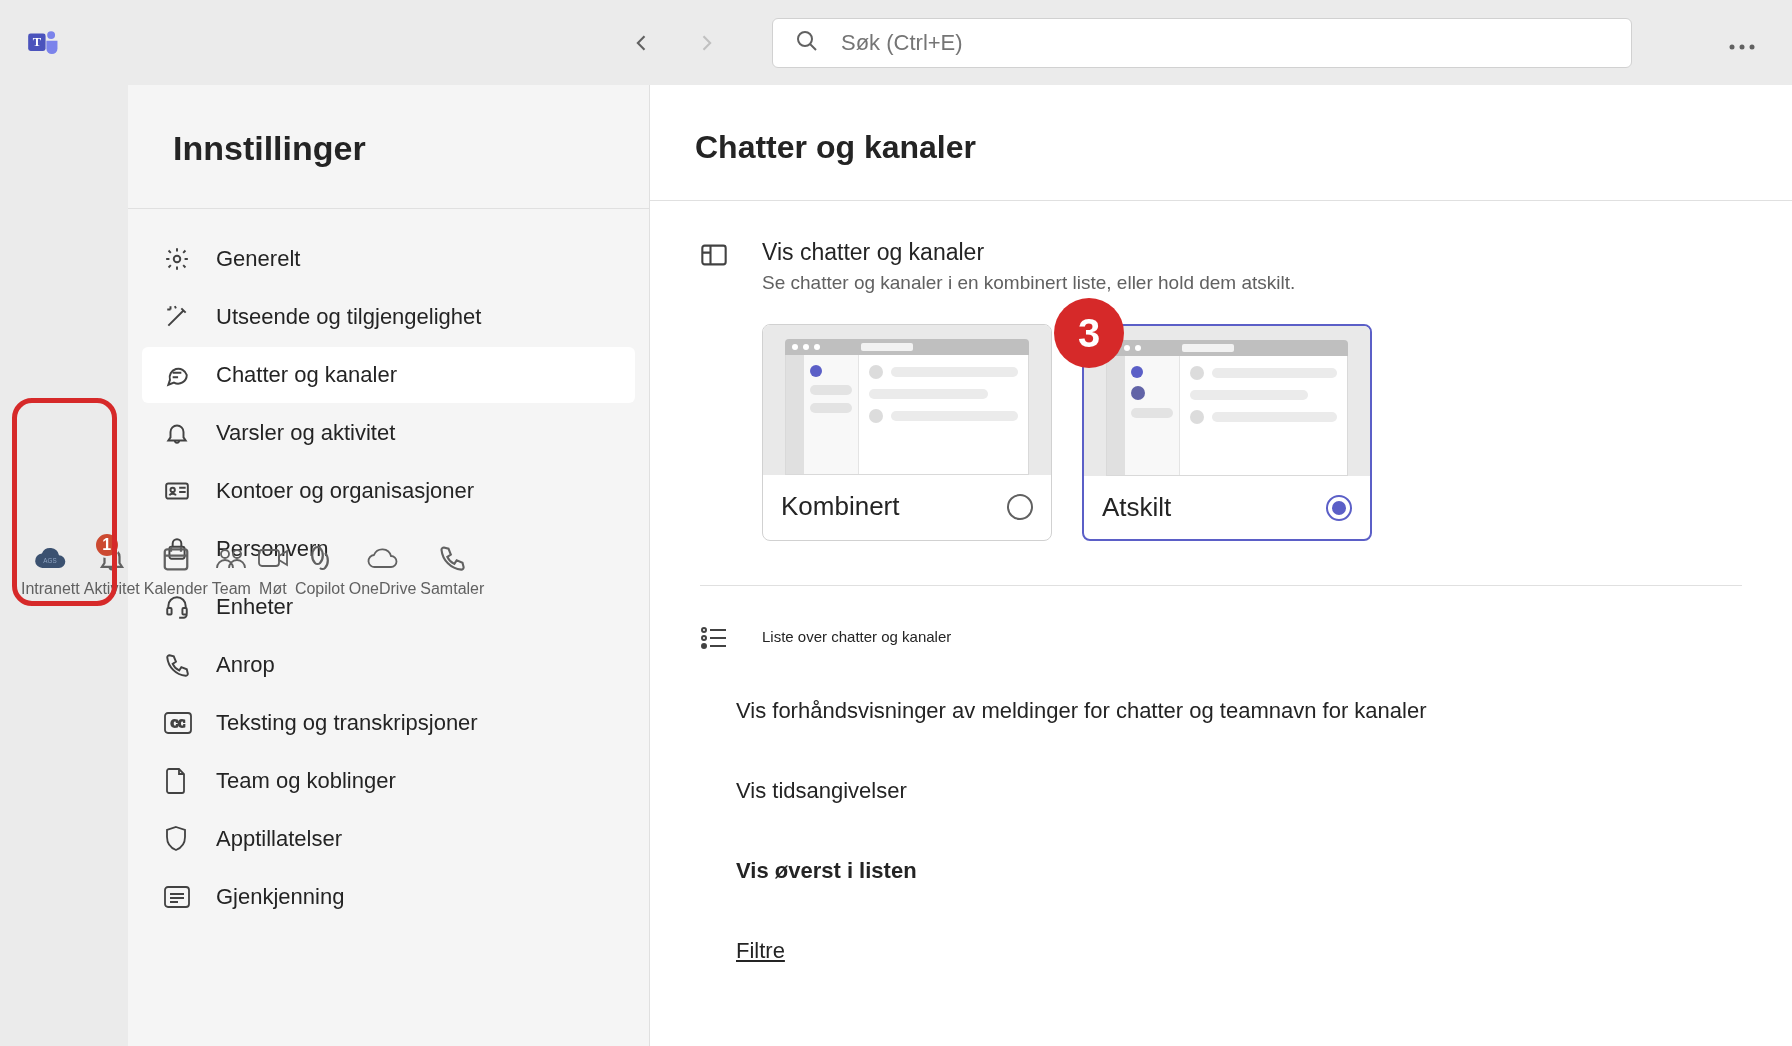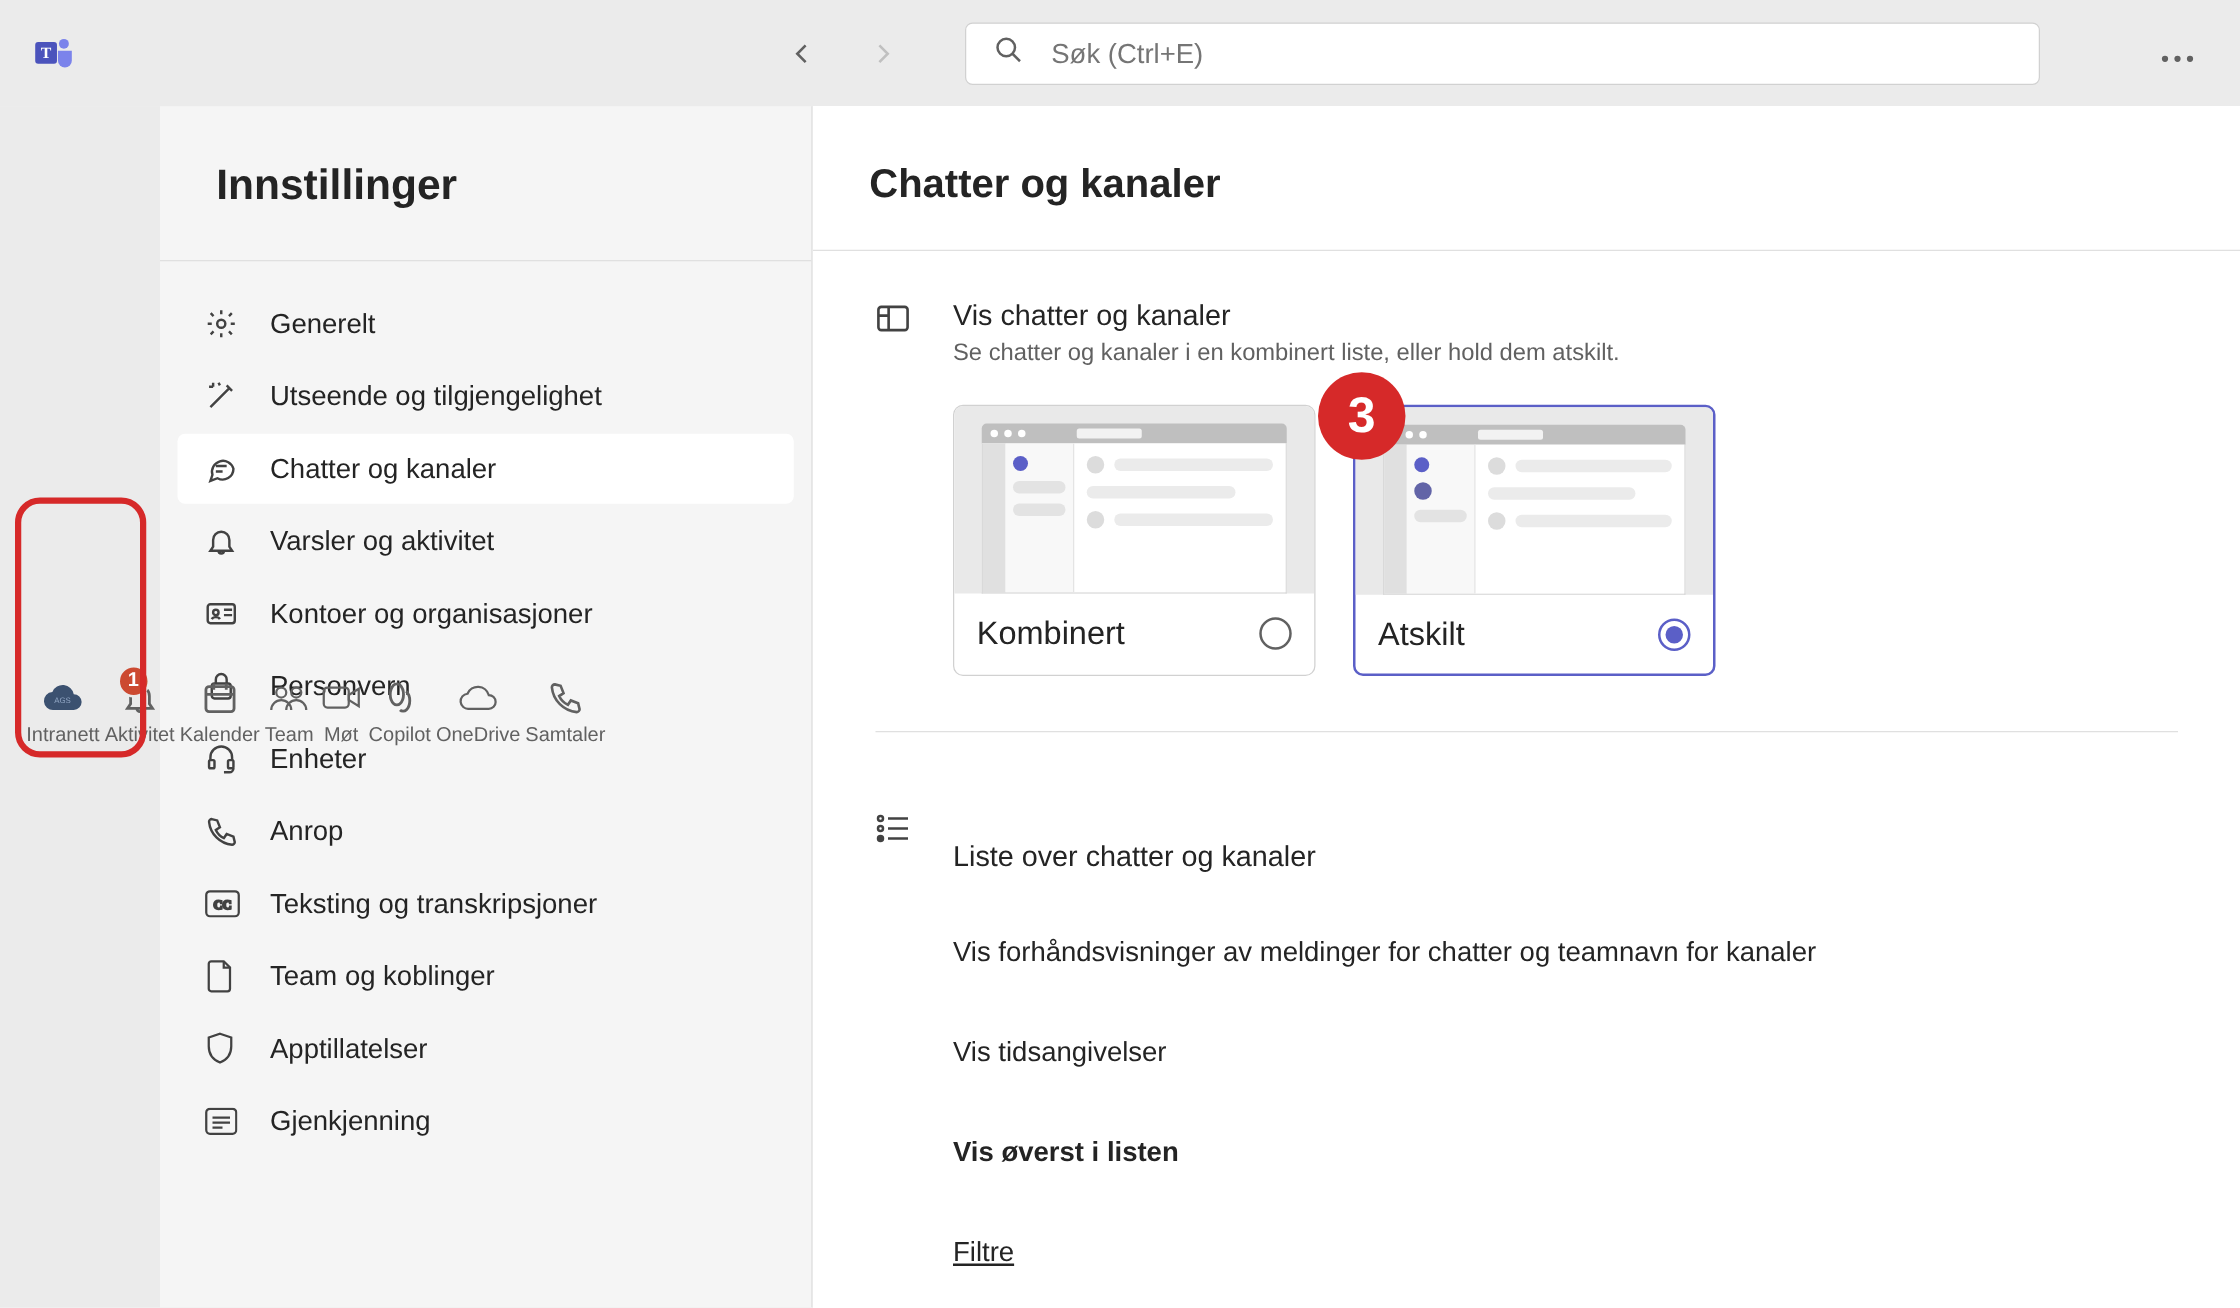--- a/index.html
+++ b/index.html
@@ -174,21 +174,21 @@
       width:26px; height:26px; border:2px solid #616161; border-radius:50%;
       display:flex; align-items:center; justify-content:center;
     }
     .radio.checked { border-color:#5b5fc7; }
     .radio.checked::after { content:""; width:14px; height:14px; background:#5b5fc7; border-radius:50%; }
 
     .divider { border-top:1px solid #e0e0e0; margin: 44px 50px 0 50px; }
 
     .list-section { padding: 38px 50px 0 50px; }
     .list-heading-row { display:flex; gap:30px; align-items:center; margin-bottom: 44px; }
-    .opt-line { margin-left: 62px; font-size: 22px; color:#242424; margin-bottom: 54px; }
+    .opt-line { margin-left: 36px; font-size: 22px; color:#242424; margin-bottom: 54px; }
     .opt-line.bold { font-weight: 700; }
 
     
     .pv-topbar { height:16px; background:#bfbfbf; border-radius: 4px 4px 0 0; display:flex; align-items:center; padding:0 6px; gap:40px;}
     .pv-dot { width:6px; height:6px; background:#fff; border-radius:50%; margin:0 1px;}
     .pv-tab { width:52px; height:8px; background:#f2f2f2; border-radius:2px;}
     .pv-body { display:flex; height: calc(100% - 16px); background:#f4f4f4; border:1px solid #d9d9d9; border-top:none;}
     .pv-rail { width:18px; background:#e0e0e0; }
     .pv-side { width:54px; background:#f8f8f8; display:flex; flex-direction:column; gap:8px; padding:10px 6px; }
     .pv-chip { height:10px; background:#e3e3e3; border-radius:5px; }
@@ -537,21 +537,21 @@
         <div class="section-icon">
           <svg width="28" height="24" viewBox="0 0 28 24" fill="none" stroke="#424242" stroke-width="2">
               <circle cx="4" cy="4" r="2"></circle>
               <path d="M10 4h16"></path>
               <circle cx="4" cy="12" r="2"></circle>
               <path d="M10 12h16"></path>
               <circle cx="4" cy="20" r="2" fill="#424242"></circle>
               <path d="M10 20h16"></path>
             </svg>
         </div>
-        <div class="section-title" style="font-size:23px;margin-top:48px;">Liste over chatter og kanaler</div>
+        <div class="section-title" style="font-size:15px;">Liste over chatter og kanaler</div>
       </div>
 
       <div class="opt-line">Vis forhåndsvisninger av meldinger for chatter og teamnavn for kanaler</div>
       <div class="opt-line">Vis tidsangivelser</div>
       <div class="opt-line bold">Vis øverst i listen</div>
       <div class="opt-line" style="margin-bottom:0;text-decoration:underline;">Filtre</div>
     </div>
   </div>
 
 </div>

